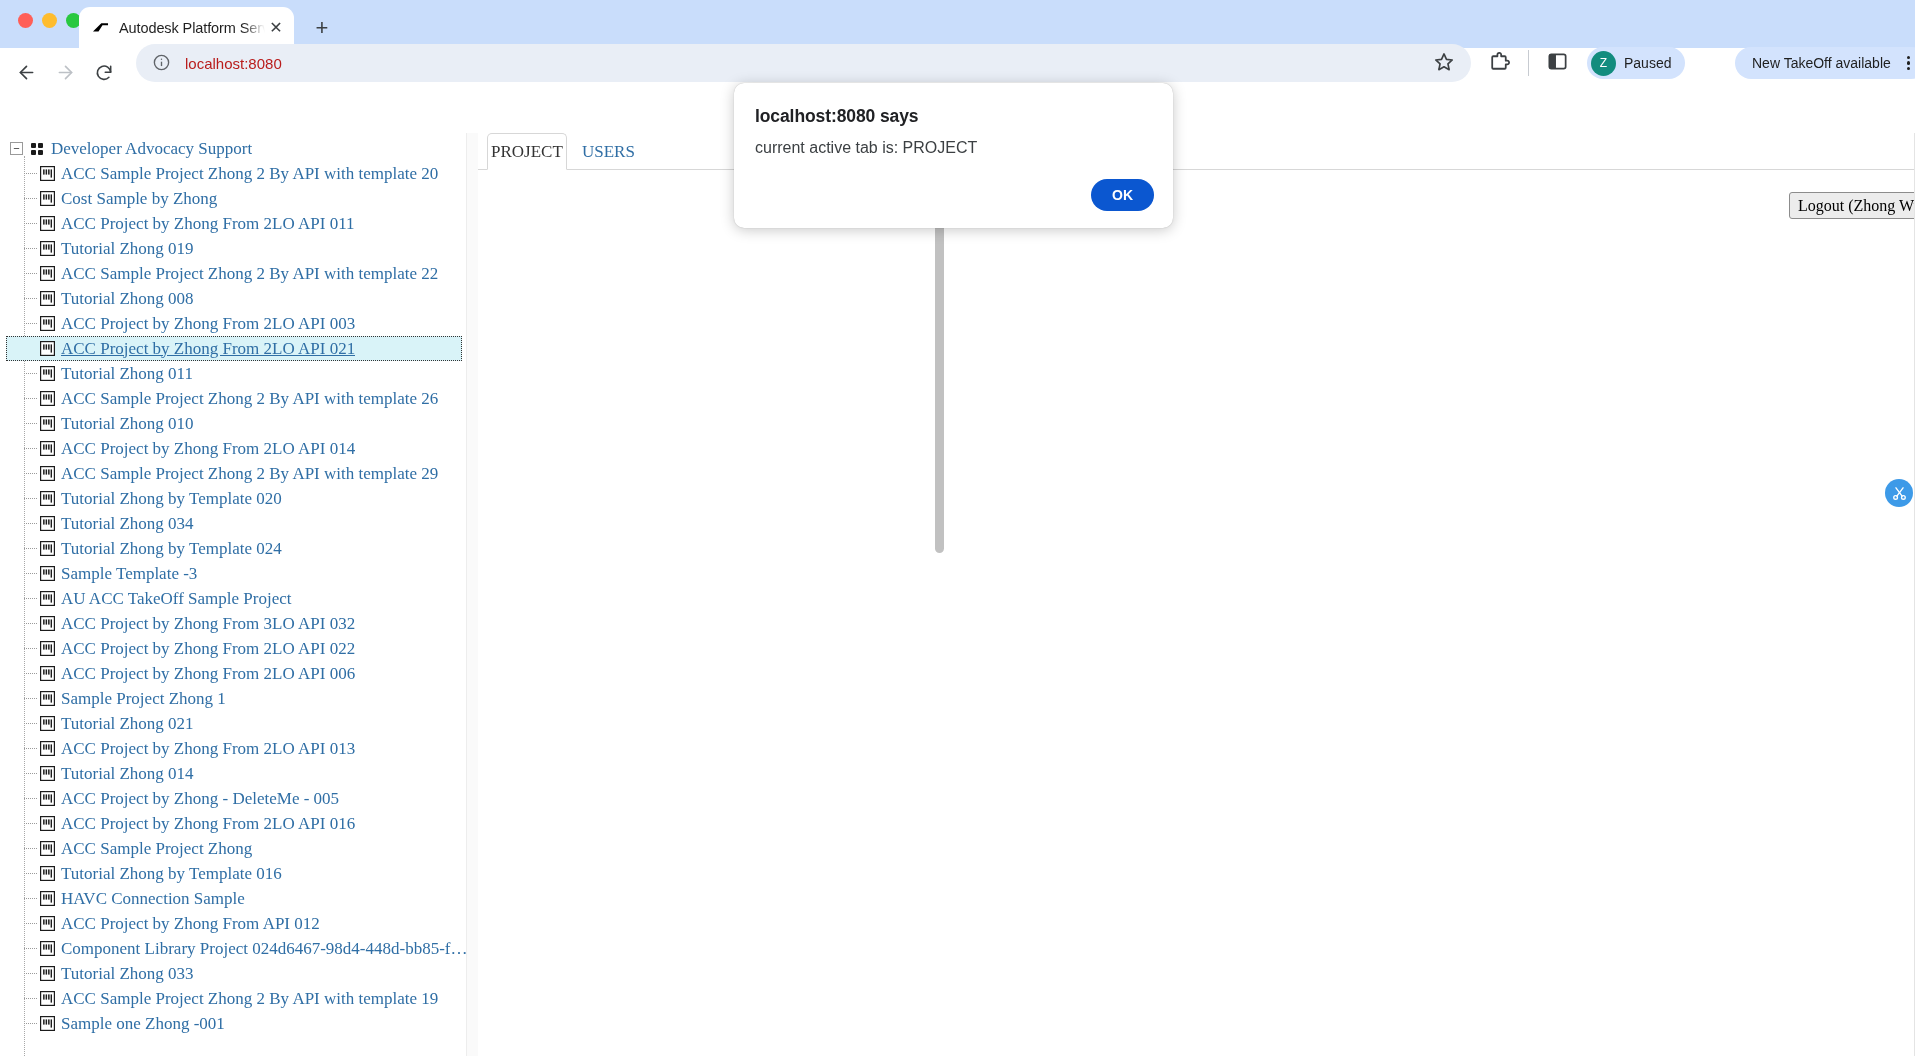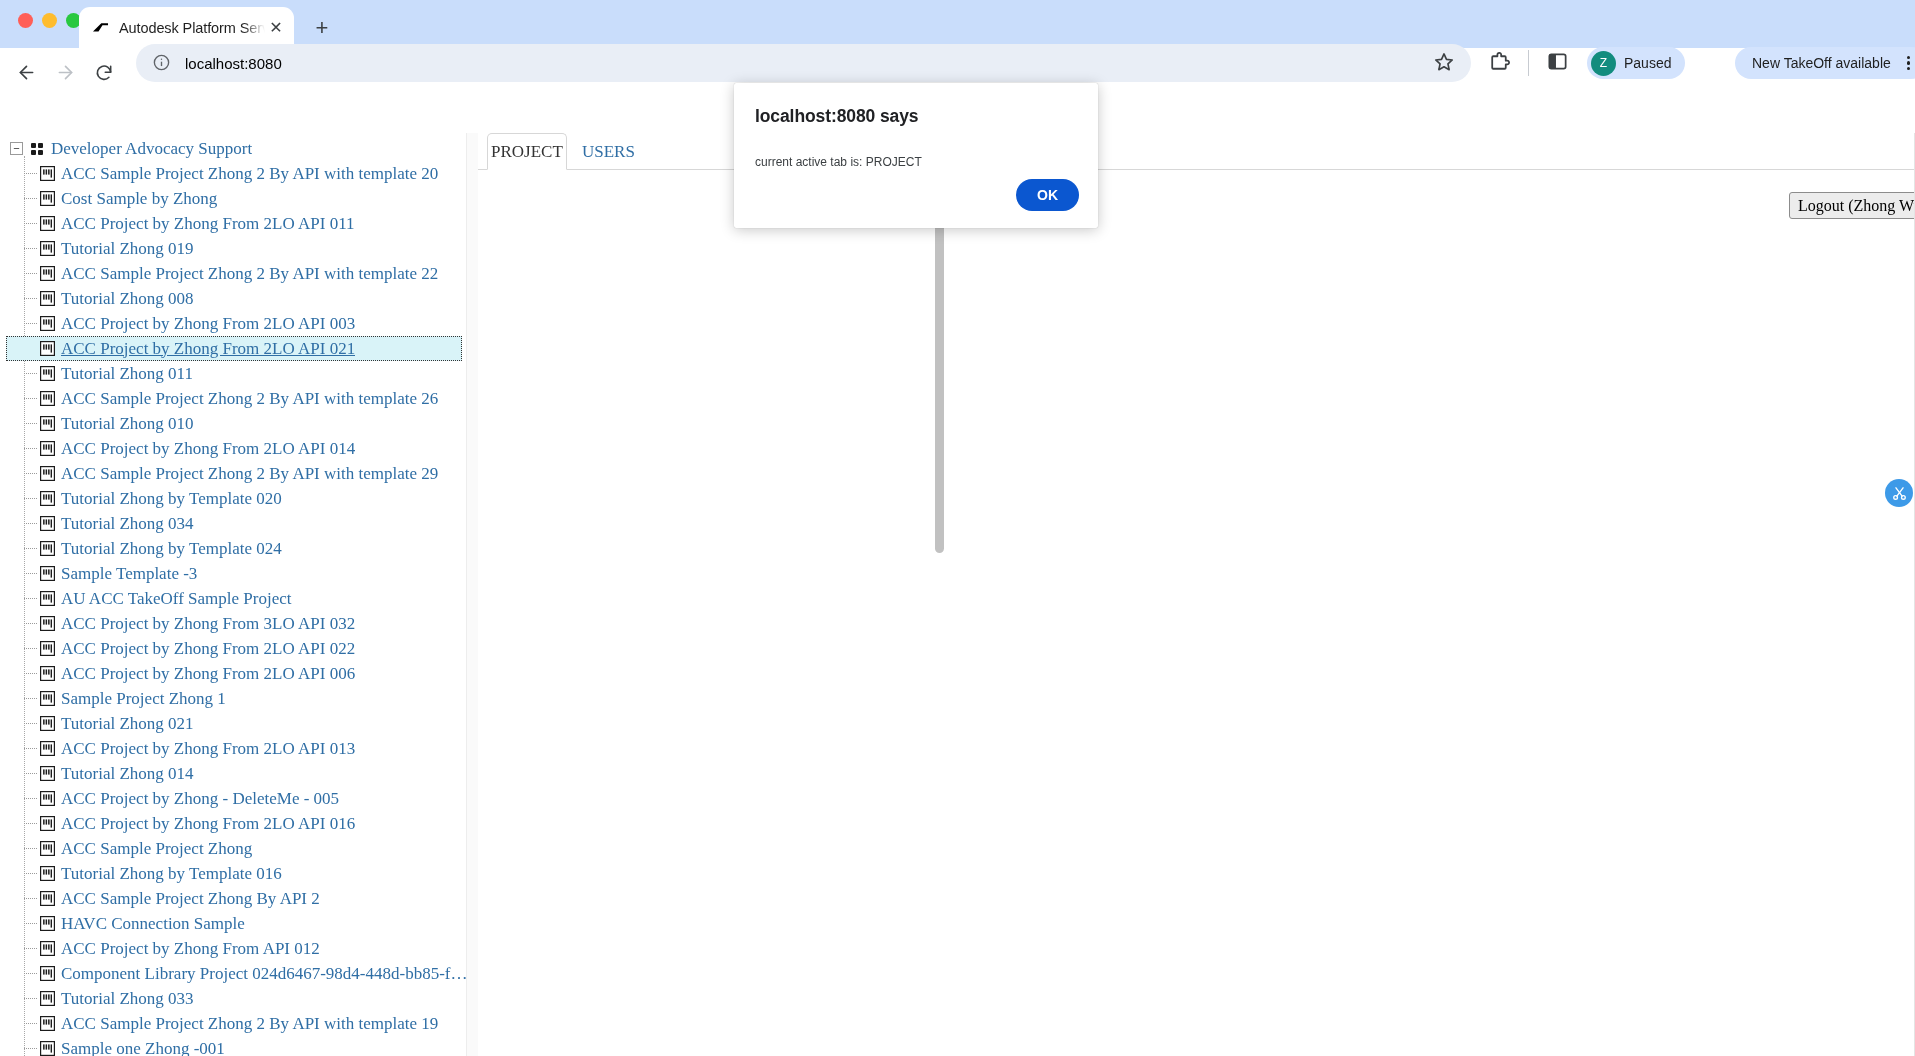--- a/index.html
+++ b/index.html
@@ -61,21 +61,21 @@
 
   #omnibox {
     position:absolute; left:136px; top:44px; width:1335px; height:38px;
     background:#e9eef6; border-radius:19px;
     display:flex; align-items:center;
   }
   #site-info-icon {
     width:20px; height:20px; margin-left:16px; margin-right:13px; flex:0 0 auto;
     color:#5f6368;
   }
-  #url-text { font-size:15px; color:#000000; flex:1 1 auto; }
+  #url-text { font-size:15px; color:#b91c1c; flex:1 1 auto; }
   #bookmark-star {
     width:24px; height:24px; margin-right:14px; flex:0 0 auto; color:#3c4043;
   }
 
   #extensions-icon { position:absolute; left:1487px; top:50px; width:26px; height:26px; color:#3c4043; }
   #toolbar-divider { position:absolute; left:1528px; top:50px; width:1px; height:26px; background:#c7cbd1; }
   #sidepanel-icon { position:absolute; left:1546px; top:50px; width:26px; height:26px; color:#3c4043; }
 
   #profile-chip {
     position:absolute; left:1587px; top:47px; height:32px;
@@ -206,32 +206,32 @@
   #floating-widget {
     position:absolute; left:1885px; top:382px; width:28px; height:28px;
     border-radius:50%; background:#3d9ae8;
     display:flex; align-items:center; justify-content:center;
     color:#ffffff;
   }
 
   
   #dialog-backdrop { position:absolute; left:0; top:0; width:1915px; height:1056px; }
   #js-dialog {
-    position:absolute; left:734px; top:83px; width:364px; height:145px;
-    background:#ffffff; border-radius:2px;
+    position:absolute; left:734px; top:83px; width:439px; height:145px;
+    background:#ffffff; border-radius:10px;
     box-shadow:0 2px 14px rgba(0,0,0,0.22), 0 0 1px rgba(0,0,0,0.28);
     text-align:right;
   }
   #dialog-title {
     position:absolute; left:21px; top:23px;
     font-size:17.5px; font-weight:bold; color:#202124; letter-spacing:-0.1px;
   }
   #dialog-message {
-    position:absolute; left:21px; top:72px;
-    font-size:12px; color:#3c4043;
+    position:absolute; left:21px; top:56px;
+    font-size:16px; color:#3c4043;
   }
   #dialog-ok-button {
     position:absolute; right:19px; bottom:17px; width:63px; height:32px;
     background:#0b57d0; color:#ffffff; border-radius:17px;
     display:flex; align-items:center; justify-content:center;
     font-size:14px; font-weight:bold;
   }
 </style>
 </head>
 <body>
@@ -661,31 +661,20 @@
         </div>
         <div class="tree-row child">
           <span class="elbow"></span>
           <svg class="proj-icon" viewBox="0 0 15 15">
             <rect x="0.6" y="0.6" width="13.8" height="13.8" fill="#ffffff" stroke="#1b1b1b" stroke-width="1.2"></rect>
             <rect x="3.1" y="3.4" width="1.5" height="5.2" fill="#1b1b1b"></rect>
             <rect x="5.6" y="3.4" width="1.5" height="5.2" fill="#1b1b1b"></rect>
             <rect x="8.1" y="3.4" width="1.5" height="5.2" fill="#1b1b1b"></rect>
             <rect x="10.6" y="3.4" width="1.4" height="8.2" fill="#1b1b1b"></rect>
           </svg>
-          <span class="tree-label">ACC Sample Project Zhong By API 2</span>
-        </div>
-        <div class="tree-row child">
-          <span class="elbow"></span>
-          <svg class="proj-icon" viewBox="0 0 15 15">
-            <rect x="0.6" y="0.6" width="13.8" height="13.8" fill="#ffffff" stroke="#1b1b1b" stroke-width="1.2"></rect>
-            <rect x="3.1" y="3.4" width="1.5" height="5.2" fill="#1b1b1b"></rect>
-            <rect x="5.6" y="3.4" width="1.5" height="5.2" fill="#1b1b1b"></rect>
-            <rect x="8.1" y="3.4" width="1.5" height="5.2" fill="#1b1b1b"></rect>
-            <rect x="10.6" y="3.4" width="1.4" height="8.2" fill="#1b1b1b"></rect>
-          </svg>
           <span class="tree-label">HAVC Connection Sample</span>
         </div>
         <div class="tree-row child">
           <span class="elbow"></span>
           <svg class="proj-icon" viewBox="0 0 15 15">
             <rect x="0.6" y="0.6" width="13.8" height="13.8" fill="#ffffff" stroke="#1b1b1b" stroke-width="1.2"></rect>
             <rect x="3.1" y="3.4" width="1.5" height="5.2" fill="#1b1b1b"></rect>
             <rect x="5.6" y="3.4" width="1.5" height="5.2" fill="#1b1b1b"></rect>
             <rect x="8.1" y="3.4" width="1.5" height="5.2" fill="#1b1b1b"></rect>
             <rect x="10.6" y="3.4" width="1.4" height="8.2" fill="#1b1b1b"></rect>

